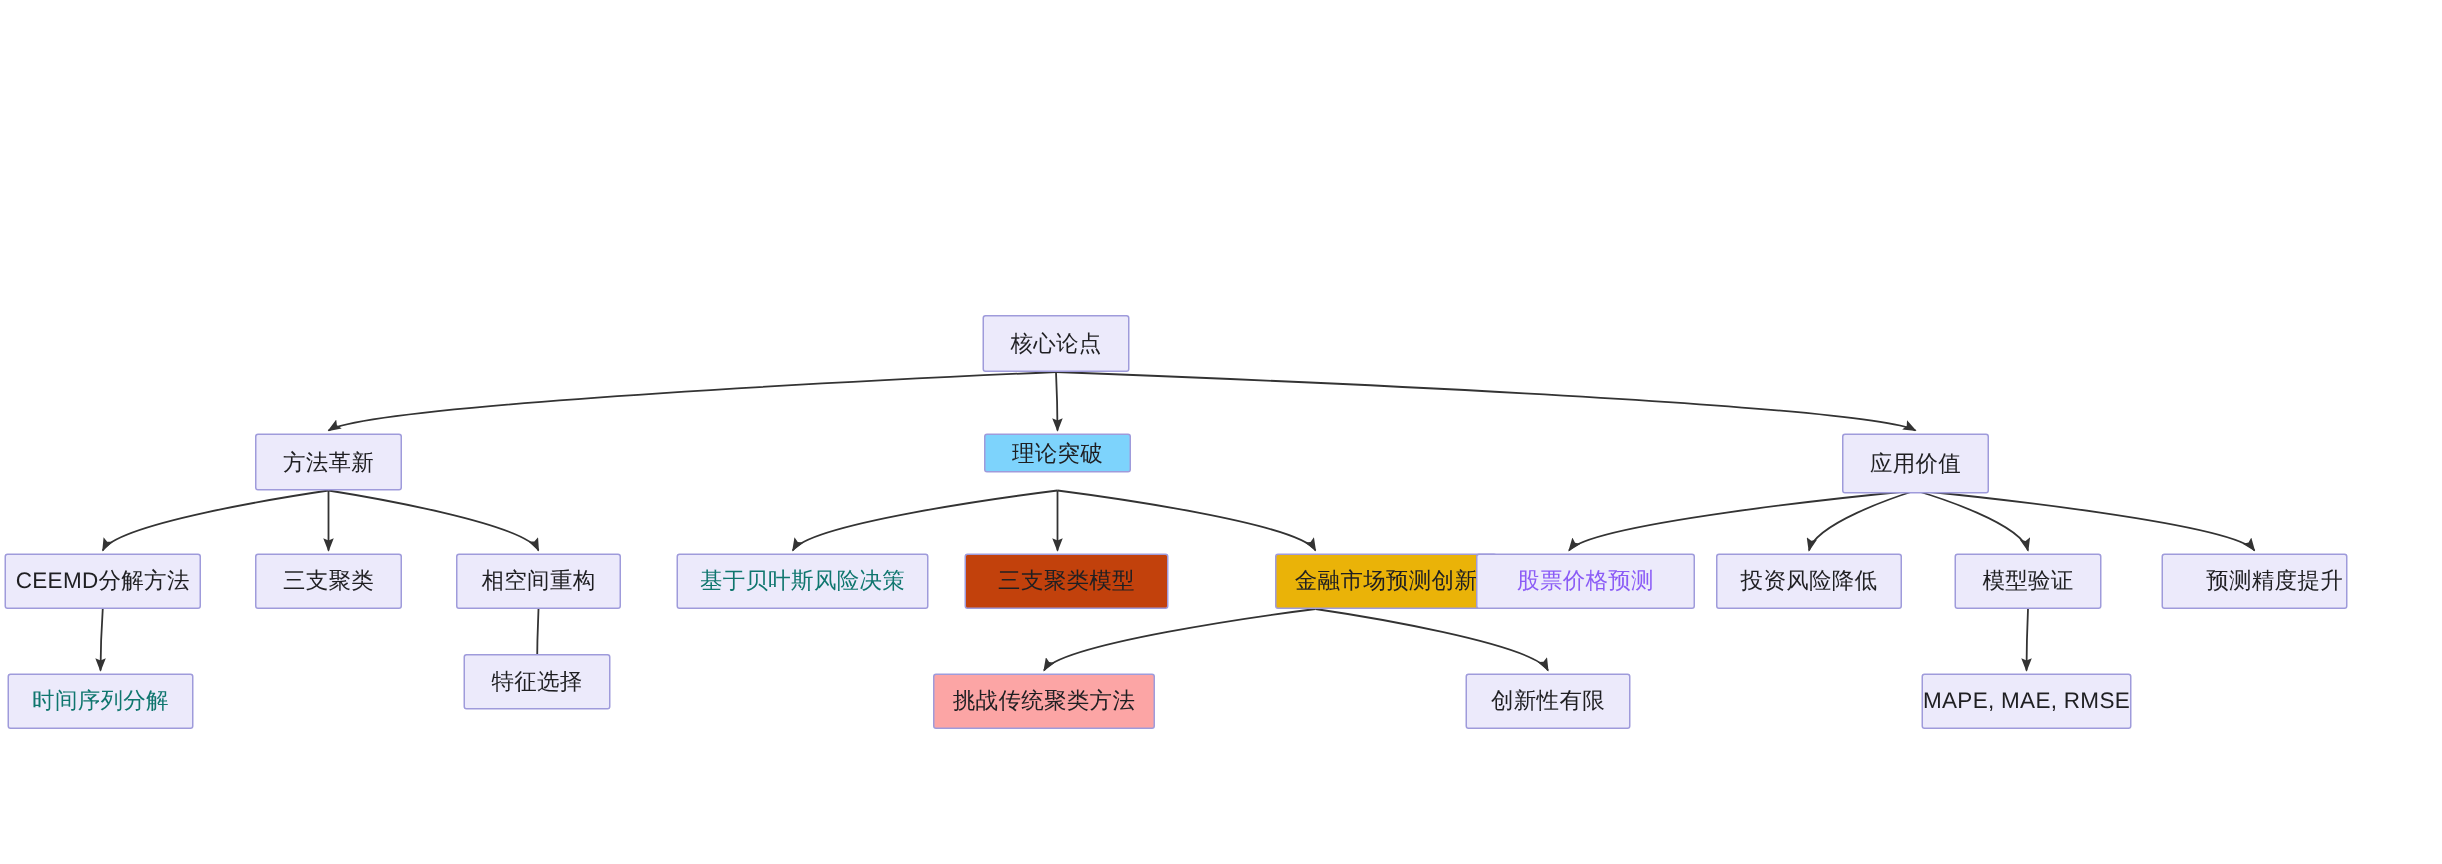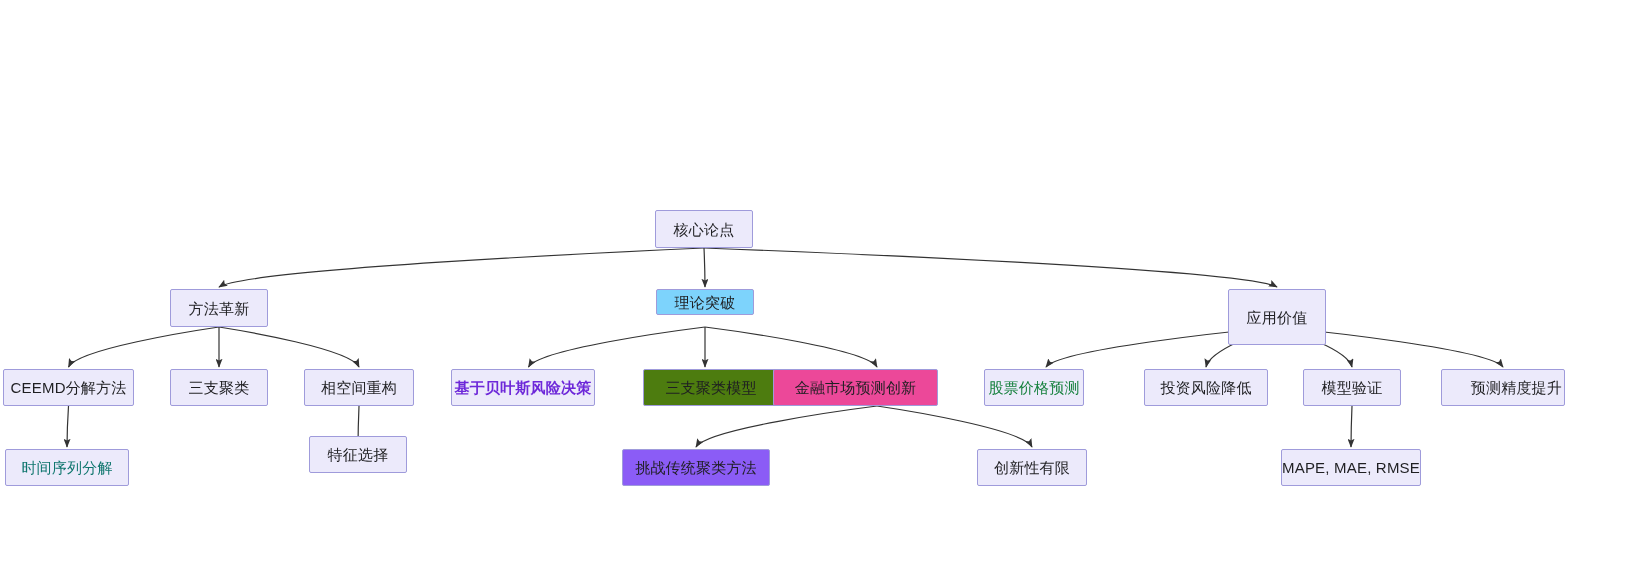--- a/index.html
+++ b/index.html
@@ -83,60 +83,60 @@
   <div id="node-layer">
       <div class="node" style="left: 655px; top: 210px; width: 98px; height: 38px; background: rgb(236, 234, 251); border-color: rgb(159, 155, 219); color: rgb(31, 31, 34);">
         <span class="node-label">核心论点</span>
       </div>
       <div class="node" style="left: 170px; top: 289px; width: 98px; height: 38px; background: rgb(236, 234, 251); border-color: rgb(159, 155, 219); color: rgb(31, 31, 34);">
         <span class="node-label">方法革新</span>
       </div>
       <div class="node" style="left: 656px; top: 289px; width: 98px; height: 26px; background: #7dd3fc; border-color: rgb(159, 155, 219); color: rgb(31, 31, 34);">
         <span class="node-label">理论突破</span>
       </div>
-      <div class="node" style="left: 1228px; top: 289px; width: 98px; height: 56px; background: rgb(236, 234, 251); border-color: rgb(159, 155, 219); color: rgb(31, 31, 34);">
+      <div class="node" style="left: 1228px; top: 289px; width: 98px; height: 40px; background: rgb(236, 234, 251); border-color: rgb(159, 155, 219); color: rgb(31, 31, 34);">
         <span class="node-label">应用价值</span>
       </div>
       <div class="node" style="left: 3px; top: 369px; width: 131px; height: 37px; background: rgb(236, 234, 251); border-color: rgb(159, 155, 219); color: rgb(31, 31, 34);">
         <span class="node-label">CEEMD分解方法</span>
       </div>
       <div class="node" style="left: 170px; top: 369px; width: 98px; height: 37px; background: rgb(236, 234, 251); border-color: rgb(159, 155, 219); color: rgb(31, 31, 34);">
         <span class="node-label">三支聚类</span>
       </div>
       <div class="node" style="left: 304px; top: 369px; width: 110px; height: 37px; background: rgb(236, 234, 251); border-color: rgb(159, 155, 219); color: rgb(31, 31, 34); align-items: center;">
         <span class="node-label">相空间重构</span>
       </div>
-      <div class="node" style="left: 451px; top: 369px; width: 144px; height: 37px; background: rgb(236, 234, 251); border-color: rgb(159, 155, 219); color: #6d28d9; font-weight: bold;">
+      <div class="node" style="left: 451px; top: 369px; width: 168px; height: 37px; background: rgb(236, 234, 251); border-color: rgb(159, 155, 219); color: #0f766e;">
         <span class="node-label">基于贝叶斯风险决策</span>
       </div>
-      <div class="node" style="left: 643px; top: 369px; width: 136px; height: 37px; background: #4d7c0f; border-color: rgb(159, 155, 219); color: rgb(31, 31, 34);">
+      <div class="node" style="left: 643px; top: 369px; width: 136px; height: 37px; background: #c2410c; border-color: rgb(159, 155, 219); color: rgb(31, 31, 34);">
         <span class="node-label">三支聚类模型</span>
       </div>
-      <div class="node" style="left: 773px; top: 369px; width: 165px; height: 37px; background: #ec4899; border-color: rgb(159, 155, 219); color: rgb(31, 31, 34);">
+      <div class="node" style="left: 850px; top: 369px; width: 148px; height: 37px; background: #eab308; border-color: rgb(159, 155, 219); color: rgb(31, 31, 34);">
         <span class="node-label">金融市场预测创新</span>
       </div>
-      <div class="node" style="left: 984px; top: 369px; width: 100px; height: 37px; background: rgb(236, 234, 251); border-color: rgb(159, 155, 219); color: #15803d;">
+      <div class="node" style="left: 984px; top: 369px; width: 146px; height: 37px; background: rgb(236, 234, 251); border-color: rgb(159, 155, 219); color: #8b5cf6;">
         <span class="node-label">股票价格预测</span>
       </div>
       <div class="node" style="left: 1144px; top: 369px; width: 124px; height: 37px; background: rgb(236, 234, 251); border-color: rgb(159, 155, 219); color: rgb(31, 31, 34);">
         <span class="node-label">投资风险降低</span>
       </div>
       <div class="node" style="left: 1303px; top: 369px; width: 98px; height: 37px; background: rgb(236, 234, 251); border-color: rgb(159, 155, 219); color: rgb(31, 31, 34);">
         <span class="node-label">模型验证</span>
       </div>
       <div class="node" style="left: 1441px; top: 369px; width: 124px; height: 37px; background: rgb(236, 234, 251); border-color: rgb(159, 155, 219); color: rgb(31, 31, 34); justify-content: flex-end;">
         <span class="node-label">预测精度提升</span>
       </div>
       <div class="node" style="left: 5px; top: 449px; width: 124px; height: 37px; background: rgb(236, 234, 251); border-color: rgb(159, 155, 219); color: #0f766e;">
         <span class="node-label">时间序列分解</span>
       </div>
       <div class="node" style="left: 309px; top: 436px; width: 98px; height: 37px; background: rgb(236, 234, 251); border-color: rgb(159, 155, 219); color: rgb(31, 31, 34);">
         <span class="node-label">特征选择</span>
       </div>
-      <div class="node" style="left: 622px; top: 449px; width: 148px; height: 37px; background: #8b5cf6; border-color: rgb(159, 155, 219); color: rgb(31, 31, 34);">
+      <div class="node" style="left: 622px; top: 449px; width: 148px; height: 37px; background: #fca5a5; border-color: rgb(159, 155, 219); color: rgb(31, 31, 34);">
         <span class="node-label">挑战传统聚类方法</span>
       </div>
       <div class="node" style="left: 977px; top: 449px; width: 110px; height: 37px; background: rgb(236, 234, 251); border-color: rgb(159, 155, 219); color: rgb(31, 31, 34);">
         <span class="node-label">创新性有限</span>
       </div>
       <div class="node" style="left: 1281px; top: 449px; width: 140px; height: 37px; background: rgb(236, 234, 251); border-color: rgb(159, 155, 219); color: rgb(31, 31, 34);">
         <span class="node-label">MAPE, MAE, RMSE</span>
       </div>
     </div>
 </div>

